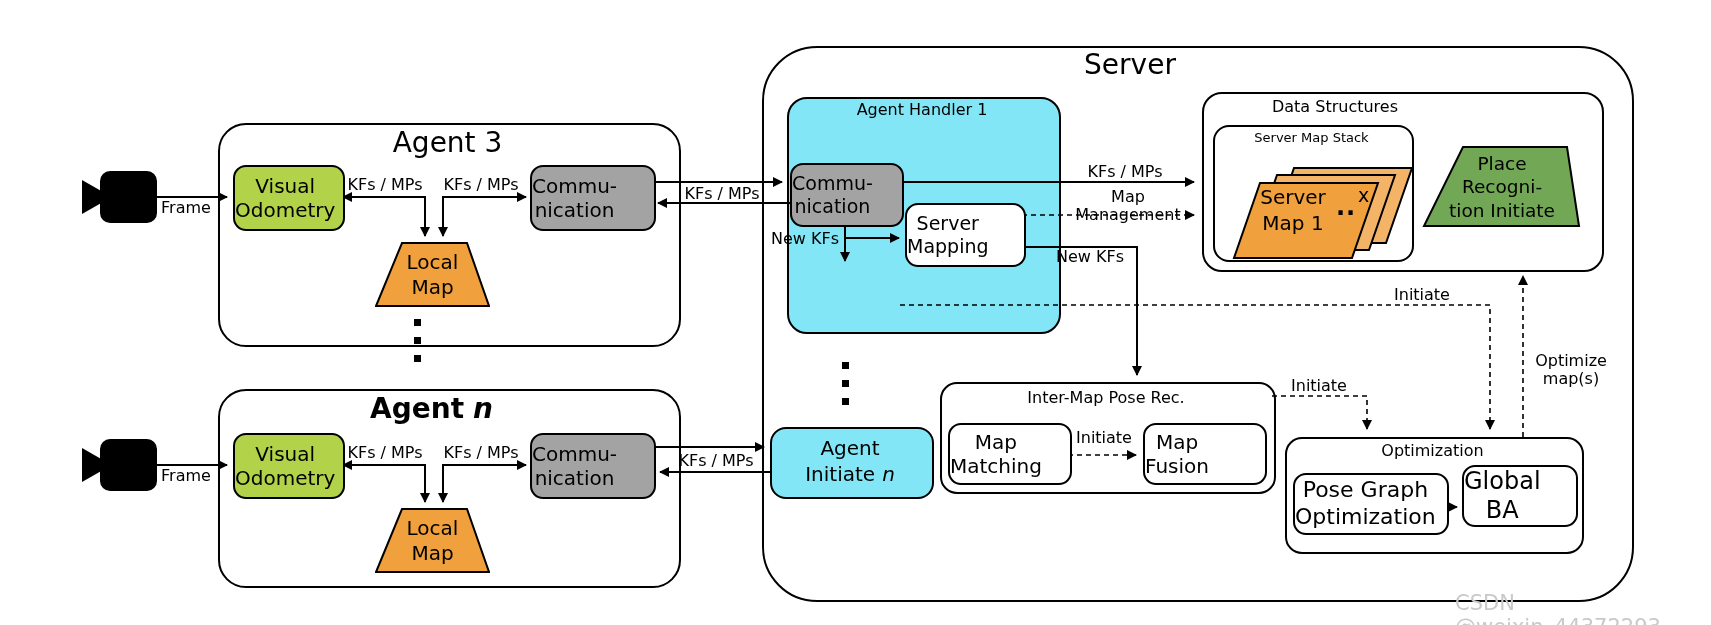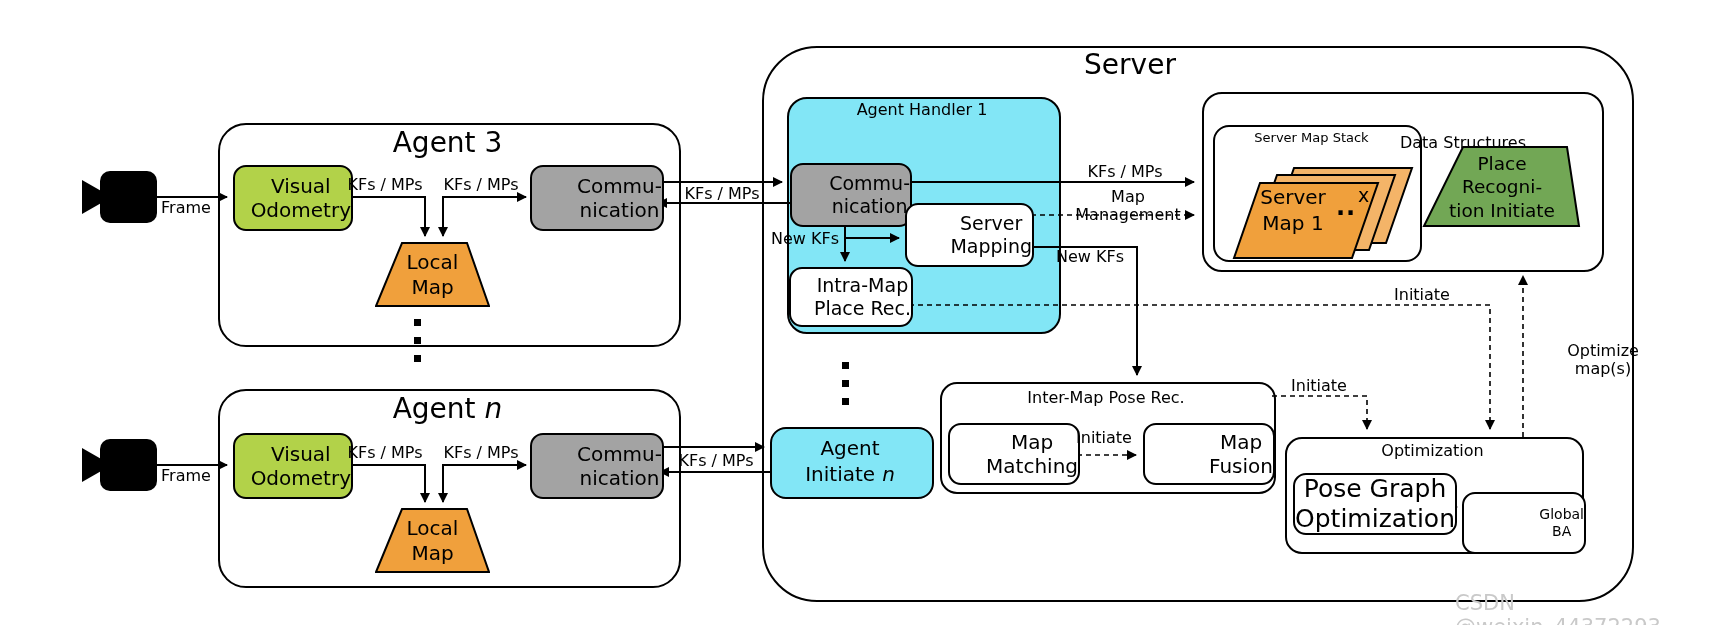--- a/index.html
+++ b/index.html
@@ -1,20 +1,20 @@
 <!DOCTYPE html>
 <html><head>
 <meta charset="utf-8">
 <style>
   html,body{margin:0;padding:0;background:#fff;}
   #stage{position:relative;width:1711px;height:625px;background:#fff;overflow:hidden;
          font-family:"DejaVu Sans","Liberation Sans",sans-serif;color:#000;}
   .abs{position:absolute;}
   .rbox{position:absolute;border:2px solid #000;border-radius:13px;background:#fff;
-        display:flex;align-items:center;justify-content:flex-end;padding-left:8px;}
+        display:flex;align-items:center;justify-content:flex-start;}
   .rbox>span{white-space:pre-line;text-align:center;line-height:1.22;}
   .container{position:absolute;border:2.5px solid #000;border-radius:28px;background:#fff;}
   .title{position:absolute;text-align:center;font-size:28px;}
   .btitle{position:absolute;text-align:center;font-weight:normal;font-size:16px;}
   .lbl{position:absolute;font-size:16px;text-align:center;white-space:pre-line;line-height:1.15;}
   .green{background:#b2d249;}
   .gray{background:#a3a3a3;}
   .cyan{background:#82e6f6;border:2.5px solid #000;border-radius:20px;}
   .trap{position:absolute;}
   .trap svg{position:absolute;left:0;top:0;}
@@ -101,21 +101,21 @@
   <div class="lbl" style="left:343px;top:176px;width:84px;">KFs / MPs</div>
   <div class="lbl" style="left:439px;top:176px;width:84px;">KFs / MPs</div>
   <div class="lbl" style="left:680px;top:185px;width:84px;">KFs / MPs</div>
 
   <div class="dotcol" style="left:414px;top:319px;">
     <i></i>
       <i></i>
       <i></i>
   </div>
 
-  <div class="title" style="left:218px;top:392px;width:459px;">
+  <div class="title" style="left:202px;top:392px;width:459px;font-weight:bold;">
     <span>Agent</span><i style="margin-left:9px;">n</i>
   </div>
   <div class="rbox green" style="left:233px;top:433px;width:108px;height:62px;font-size:20px;">
     <span>Visual
 Odometry</span>
   </div>
   <div class="trap" style="left:375px;top:508px;width:115px;height:65px;">
     <svg width="115" height="65" viewBox="0 0 115 65">
         <polygon points="27,1 92,1 114,64 1,64" fill="#f0a03c" stroke="#000" stroke-width="2"></polygon>
       </svg>
@@ -135,44 +135,40 @@
 
   <div class="btitle" style="left:787px;top:100px;width:270px;">Agent Handler 1</div>
   <div class="rbox gray" style="left:790px;top:163px;width:110px;height:60px;font-size:19px;">
     <span>Commu-
 nication</span>
   </div>
   <div class="rbox" style="left:905px;top:203px;width:117px;height:60px;font-size:19px;">
     <span>Server
 Mapping</span>
   </div>
-  <div class="rbox" style="left:789px;top:267px;width:112px;height:56px;font-size:19px;">
-    <span>Intra-Map
-Place Rec.</span>
-  </div>
   <div class="lbl" style="left:771px;top:230px;width:72px;text-align:left;">New KFs</div>
 
   <div class="dotcol" style="left:842px;top:362px;">
     <i></i>
       <i></i>
       <i></i>
   </div>
 
   <div class="abs" style="left:770px;top:432px;width:160px;height:58px;display:flex;flex-direction:column;
        align-items:center;justify-content:center;font-size:20px;line-height:1.3;">
     <span>Agent</span>
     <span><span>Initiate</span><i style="margin-left:7px;">n</i></span>
   </div>
 
   <div class="lbl" style="left:1080px;top:163px;width:90px;">KFs / MPs</div>
   <div class="lbl" style="left:1058px;top:188px;width:140px;">Map
 Management</div>
   <div class="lbl" style="left:1056px;top:248px;width:78px;text-align:left;">New KFs</div>
 
-  <div class="btitle" style="left:1264px;top:97px;width:398px;margin-top:36px;">Data Structures</div>
+  <div class="btitle" style="left:1136px;top:97px;width:398px;">Data Structures</div>
   <div class="abs" style="left:1213px;top:130px;width:197px;text-align:center;font-size:13px;">Server Map Stack</div>
   <div class="trap" style="left:1230px;top:163px;width:186px;height:97px;">
     <svg width="186" height="97" viewBox="0 0 186 97">
       <polygon points="38,80 156,80 182,5 64,5" fill="#f4b468" stroke="#000" stroke-width="2"></polygon>
       <polygon points="21,87 139,87 165,12 47,12" fill="#f4b468" stroke="#000" stroke-width="2"></polygon>
       <polygon points="4,95 122,95 148,20 30,20" fill="#f0a03c" stroke="#000" stroke-width="2"></polygon>
     </svg>
   </div>
   <div class="abs" style="left:1240px;top:183px;width:106px;height:54px;display:flex;align-items:center;
        justify-content:center;text-align:center;white-space:pre-line;font-size:20px;line-height:1.3;">Server
@@ -193,28 +189,28 @@
     <span>Map
 Matching</span>
   </div>
   <div class="rbox" style="left:1143px;top:423px;width:120px;height:58px;font-size:20px;">
     <span>Map
 Fusion</span>
   </div>
   <div class="lbl" style="left:1072px;top:429px;width:64px;">Initiate</div>
 
   <div class="btitle" style="left:1285px;top:441px;width:295px;">Optimization</div>
-  <div class="rbox" style="left:1293px;top:473px;width:152px;height:58px;font-size:25px;">
+  <div class="rbox" style="left:1293px;top:473px;width:152px;height:58px;font-size:22px;">
     <span>Pose Graph
 Optimization</span>
   </div>
-  <div class="rbox" style="left:1462px;top:492px;width:112px;height:58px;font-size:14px;">
+  <div class="rbox" style="left:1462px;top:465px;width:112px;height:58px;font-size:24px;">
     <span>Global
 BA</span>
   </div>
 
   <div class="lbl" style="left:1390px;top:286px;width:64px;">Initiate</div>
   <div class="lbl" style="left:1288px;top:377px;width:62px;">Initiate</div>
-  <div class="lbl" style="left:1528px;top:342px;width:86px;margin-left:32px;">Optimize
+  <div class="lbl" style="left:1528px;top:352px;width:86px;">Optimize
 map(s)</div>
 
   <div class="wm" style="left:1455px;top:591px;">CSDN @weixin_44372293</div>
 </div>
 
 </body></html>

